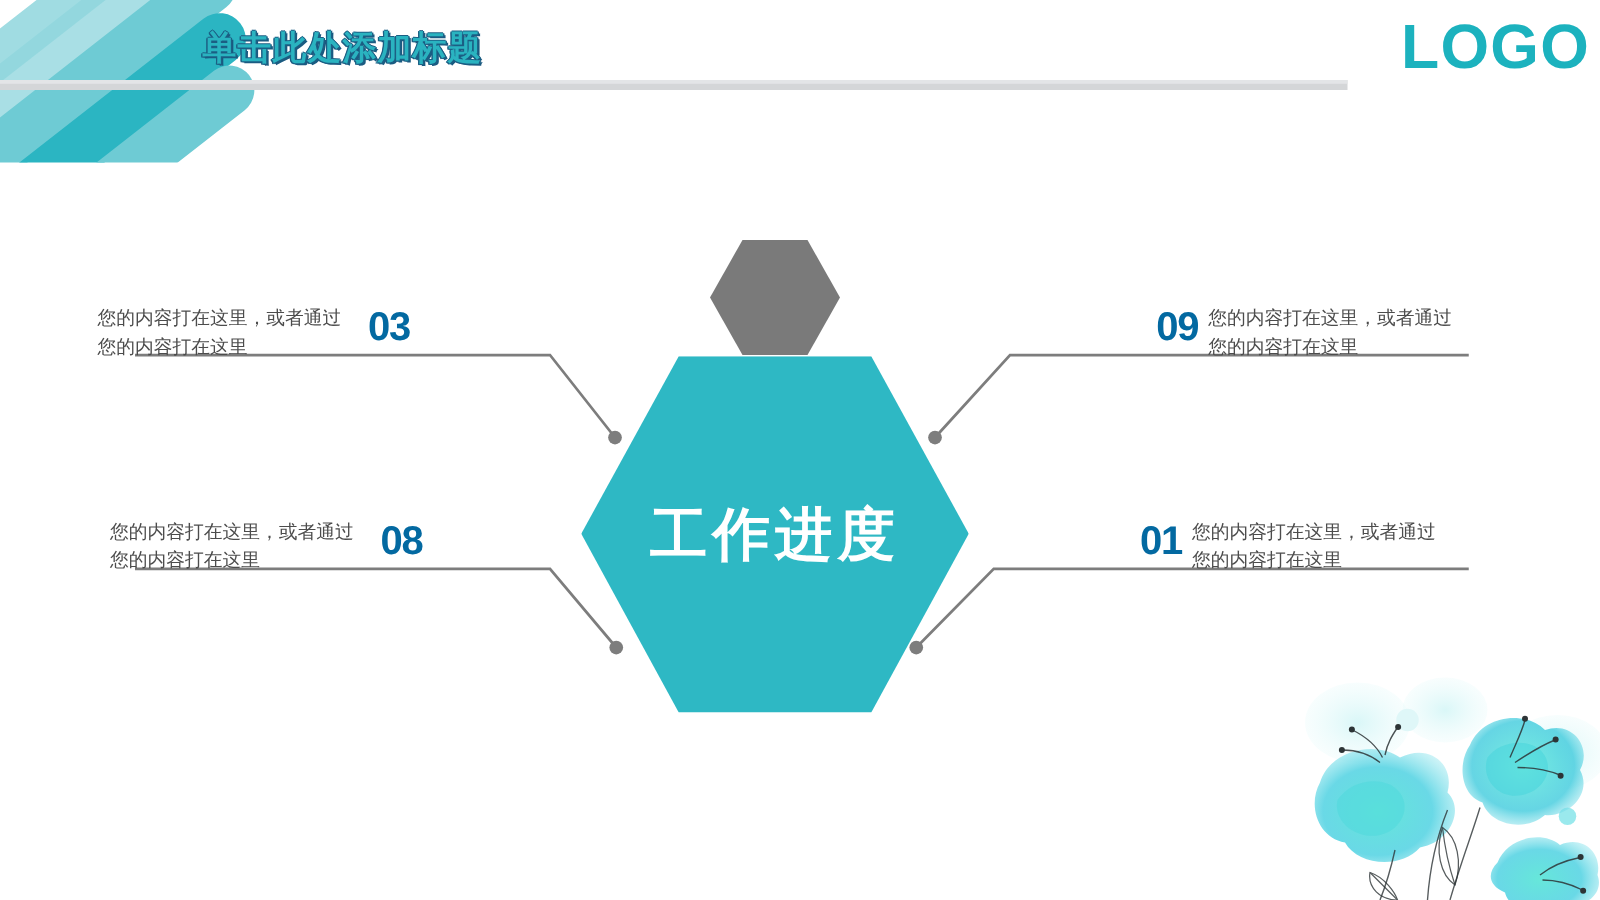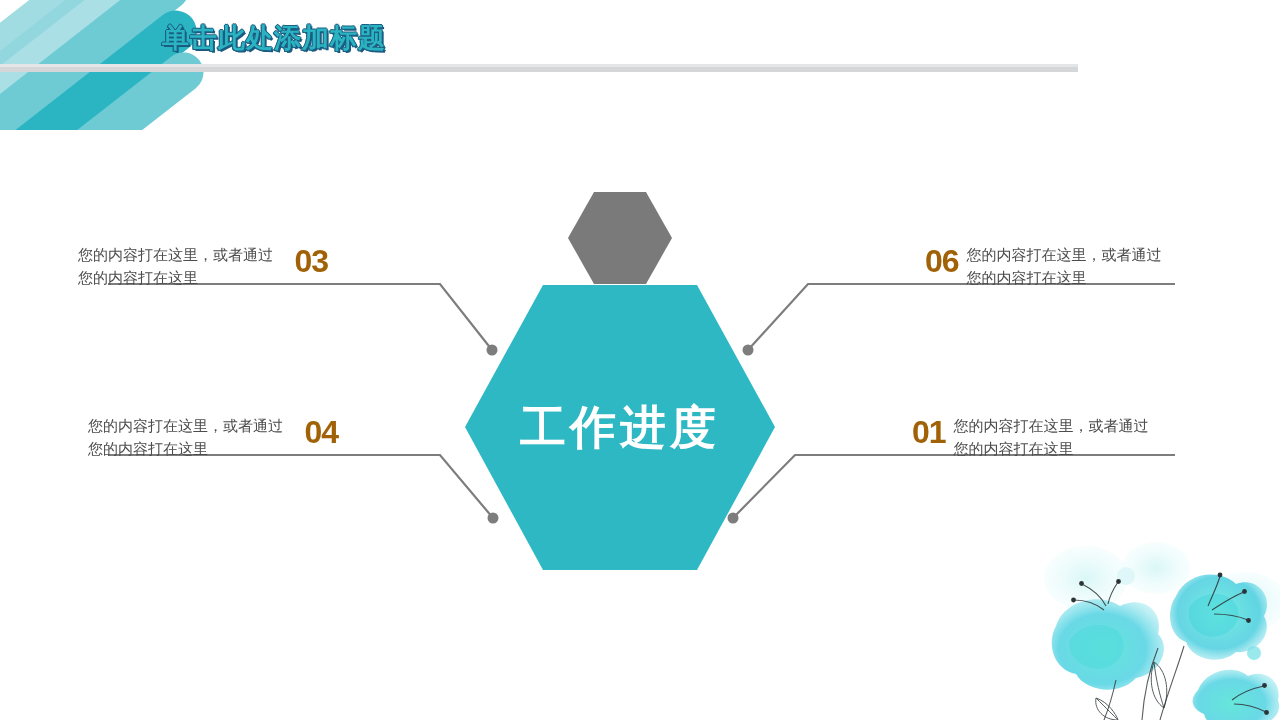--- a/index.html
+++ b/index.html
@@ -114,21 +114,21 @@
     display: flex;
     align-items: flex-start;
     width: 250px;
   }
   .callout.right { flex-direction: row; }
   .callout.left  { flex-direction: row-reverse; }
 
   .callout-num {
     font-size: 32px;
     font-weight: bold;
-    color: #a16207;
+    color: #0369a1;
     line-height: 1;
     letter-spacing: -1px;
     flex: 0 0 auto;
     padding-top: 2px;
   }
   .callout.right .callout-num { margin-right: 8px; }
   .callout.left  .callout-num { margin-left: 8px; }
 
   .callout-text {
     font-size: 15px;
@@ -165,20 +165,21 @@
         <rect x="-100" y="18" width="290" height="34" rx="17" fill="#8fd6dd"></rect>
       </g>
     </svg>
   </div>
 
   <div class="header-rule"></div>
   <div class="header-rule-hi"></div>
 
   <div class="slide-title">单击此处添加标题</div>
 
+  <div class="logo">LOGO</div>
 
   <div class="hex" style="left:568px; top:192px; width:104px; height:92px;">
     <svg width="104" height="92" viewBox="0 0 104 92">
       <polygon points="26,0 78,0 104,46 78,92 26,92 0,46" fill="#7a7a7a"></polygon>
     </svg>
   </div>
 
   <div class="hex" style="left:465px; top:285px; width:310px; height:285px;">
     <svg width="310" height="285" viewBox="0 0 310 285">
       <polygon points="78,0 232,0 310,142 232,285 78,285 0,142" fill="#2eb8c4"></polygon>
@@ -197,36 +198,36 @@
     <line x1="960" y1="455" x2="1175" y2="455" stroke="#7d7d7d" stroke-width="2.2"></line>
 
     <polyline points="492,350 440,284 108,284" fill="none" stroke="#7d7d7d" stroke-width="2.2"></polyline>
     <circle cx="492" cy="350" r="5.5" fill="#7d7d7d"></circle>
 
     <polyline points="493,518 440,455 108,455" fill="none" stroke="#7d7d7d" stroke-width="2.2"></polyline>
     <circle cx="493" cy="518" r="5.5" fill="#7d7d7d"></circle>
   </svg>
 
   <div class="callout right" style="left:925px; top:243px;">
-    <div class="callout-num">06</div>
+    <div class="callout-num">09</div>
     <div class="callout-text">您的内容打在这里，或者通过您的内容打在这里</div>
   </div>
 
   <div class="callout right" style="left:912px; top:414px;">
     <div class="callout-num">01</div>
     <div class="callout-text">您的内容打在这里，或者通过您的内容打在这里</div>
   </div>
 
   <div class="callout left" style="left:78px; top:243px;">
     <div class="callout-num">03</div>
     <div class="callout-text">您的内容打在这里，或者通过您的内容打在这里</div>
   </div>
 
   <div class="callout left" style="left:88px; top:414px;">
-    <div class="callout-num">04</div>
+    <div class="callout-num">08</div>
     <div class="callout-text">您的内容打在这里，或者通过您的内容打在这里</div>
   </div>
 
   <div class="flowers">
     <svg width="300" height="180" viewBox="0 0 300 180">
       <defs>
         <radialGradient id="petalA" cx="45%" cy="55%" r="65%">
           <stop offset="0%" stop-color="#5fe6d8" stop-opacity="0.95"></stop>
           <stop offset="60%" stop-color="#44cfe0" stop-opacity="0.8"></stop>
           <stop offset="100%" stop-color="#9fe9f0" stop-opacity="0.45"></stop>

